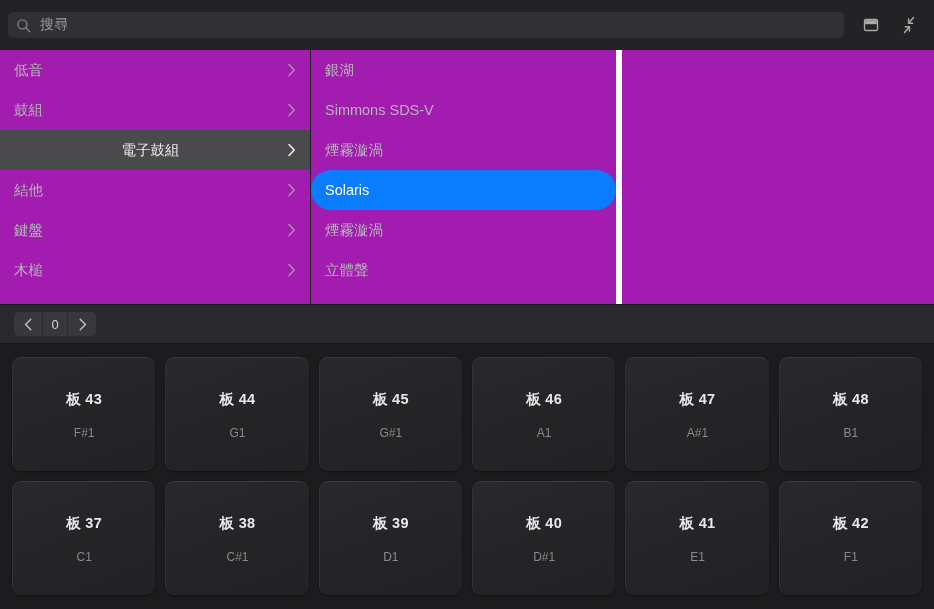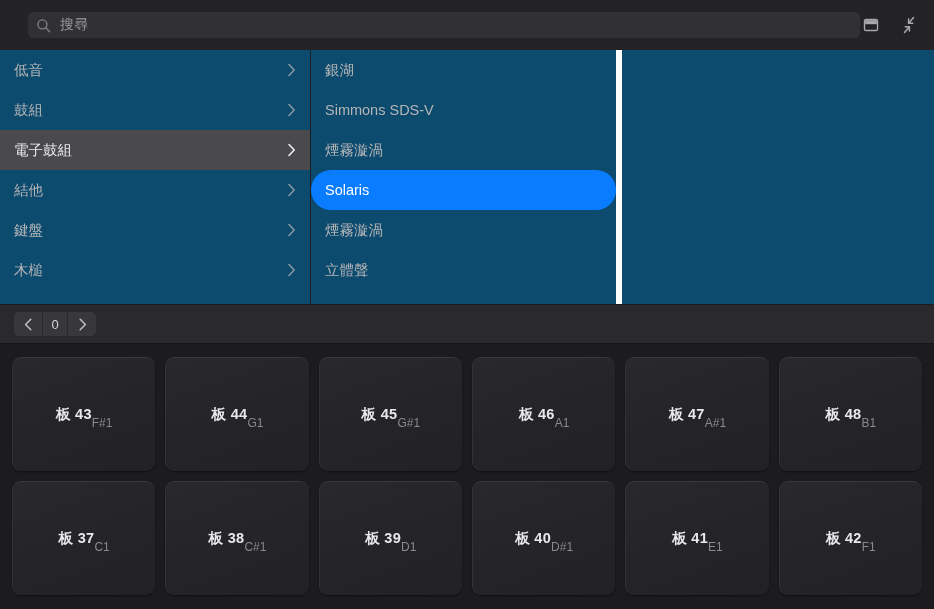--- a/index.html
+++ b/index.html
@@ -8,21 +8,21 @@
     background:#1c1c1e;
     font-family:"Liberation Sans","DejaVu Sans",sans-serif;
     overflow:hidden;
     -webkit-font-smoothing:antialiased;
   }
 
   
   .topbar{
     position:absolute; left:0; top:0; width:934px; height:50px;
     background:#232325;
-    display:flex; align-items:center;padding-left:20px;
+    display:flex; align-items:center;
   }
   .search-field{
     margin-left:8px;
     width:836px; height:26px;
     background:#313134;
     border-radius:5px;
     display:flex; align-items:center;
     padding:0 8px;
   }
   .search-icon{ width:15px; height:15px; flex:0 0 auto; display:block; margin-right:9px; opacity:.68; }
@@ -31,37 +31,37 @@
   }
   .topbar-icons{
     margin-left:auto; display:flex; align-items:center; gap:16px;
     padding-right:14px;
   }
   .tb-icon{ width:22px; height:22px; display:block; cursor:default; }
 
   
   .browser{
     position:absolute; left:0; top:50px; width:934px; height:254px;
-    background:#0c4a6e;
+    background:#a21caf;
     display:flex;
   }
   .col{ height:100%; position:relative; overflow:hidden; }
   .col-1{ width:311px; border-right:1px solid #1e1e20; }
   .col-2{ width:311px; border-right:6px solid #ffffff; }
   .col-3{ flex:1; }
 
   .row{
     height:40px; display:flex; align-items:center;
     padding:0 14px;
     color:#b5b5b7; font-size:14.5px;
     position:relative;
   }
   .row .label{ flex:1; white-space:nowrap; overflow:hidden; }
   .row .chev{ width:9px; height:14px; flex:0 0 auto; opacity:.72; }
-  .row.sel-gray{ background:#4a4a4c; color:#ececee; }
+  .row.sel-gray{ background:#4a4a4c; color:#ececee;text-align:center; }
   .row.sel-gray .chev{ opacity:1; }
   .row.sel-blue{ background:#0a7cff; color:#ffffff;border-radius:20px; }
 
   
   .pagebar{
     position:absolute; left:0; top:304px; width:934px; height:40px;
     background:#2a2a2c;
     display:flex; align-items:center;
     border-top:1px solid #1b1b1d;
     border-bottom:1px solid #151517;
@@ -92,21 +92,21 @@
     grid-template-columns:repeat(6,1fr);
     grid-template-rows:repeat(2,1fr);
     gap:10px;
   }
   .pad{
     background:linear-gradient(160deg,#29292c 0%,#252527 45%,#222224 100%);
     border-radius:9px;
     border-top:1px solid #3a3a3d;
     border-left:1px solid #333336;
     box-shadow:0 1px 2px rgba(0,0,0,.45);
-    display:flex; flex-direction:row;
+    display:flex; flex-direction:column;
     align-items:center; justify-content:center;
     cursor:default;
   }
   .pad-name{
     color:#e9e9ec; font-size:14.5px; font-weight:bold;
     letter-spacing:.3px;
   }
   .pad-note{
     color:#8a8a8d; font-size:12px; margin-top:17px;
   }

